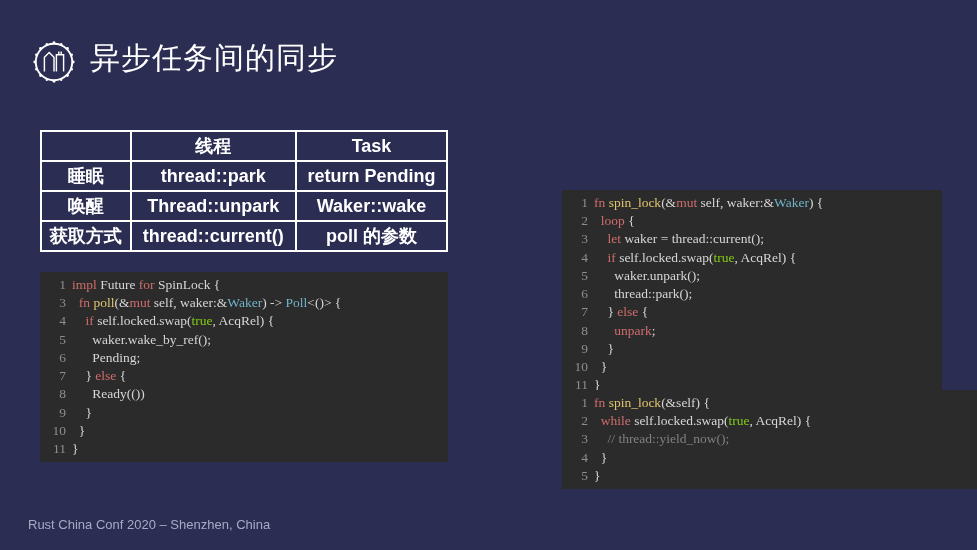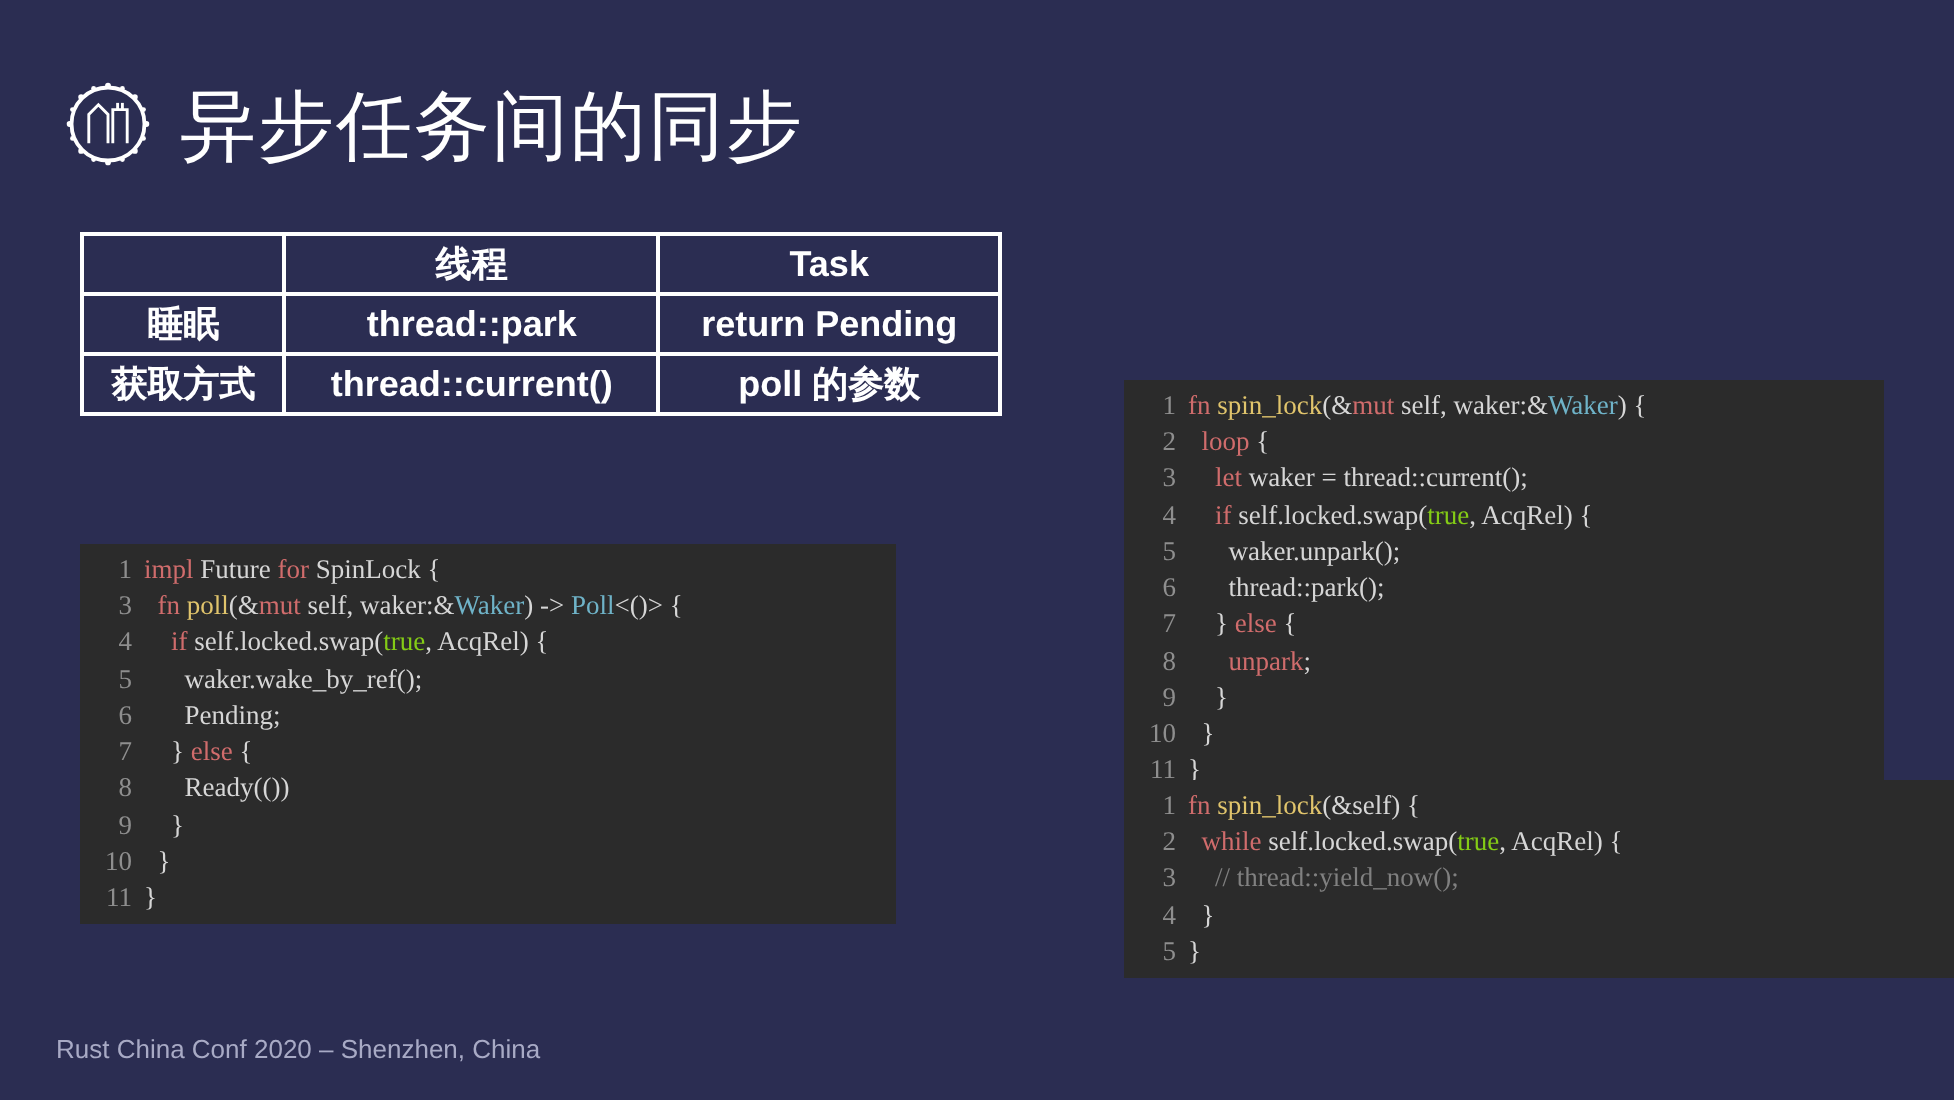--- a/index.html
+++ b/index.html
@@ -16,31 +16,31 @@
     position: absolute;
     left: 30px;
     top: 38px;
     width: 48px;
     height: 48px;
   }
   .title {
     position: absolute;
     left: 90px;
     top: 38px;
-    font-size: 38px;
+    font-size: 30px;
     font-weight: 500;
     color: #fff;
     letter-spacing: 1px;
   }
   .comp-table {
     position: absolute;
     left: 40px;
-    top: 116px;
+    top: 130px;
     border-collapse: collapse;
-    width: 461px;
+    width: 408px;
   }
   .comp-table th, .comp-table td {
     border: 2px solid #fff;
     text-align: center;
     vertical-align: middle;
     font-size: 18px;
     line-height: 1;
     padding: 5px 4px;
     font-weight: 600;
   }
@@ -118,20 +118,25 @@
       <th>Task</th>
     </tr>
   </thead>
   <tbody>
     <tr>
       <td class="rowlabel">睡眠</td>
       <td>thread::park</td>
       <td>return Pending</td>
     </tr>
     <tr>
+      <td class="rowlabel">唤醒</td>
+      <td>Thread::unpark</td>
+      <td>Waker::wake</td>
+    </tr>
+    <tr>
       <td class="rowlabel">获取方式</td>
       <td>thread::current()</td>
       <td>poll 的参数</td>
     </tr>
   </tbody>
 </table>
 
 <div id="code1" class="code-block">
     <div class="code-line"><span class="ln">1</span><span class="kw">impl</span><span class="plain"> Future </span><span class="kw">for</span><span class="plain"> SpinLock {</span></div>
     <div class="code-line"><span class="ln">3</span><span class="plain">  </span><span class="kw">fn</span><span class="plain"> </span><span class="fnname">poll</span><span class="plain">(&amp;</span><span class="kw">mut</span><span class="plain"> self, waker:&amp;</span><span class="ty">Waker</span><span class="plain">) -&gt; </span><span class="ty">Poll</span><span class="plain">&lt;()&gt; {</span></div>

